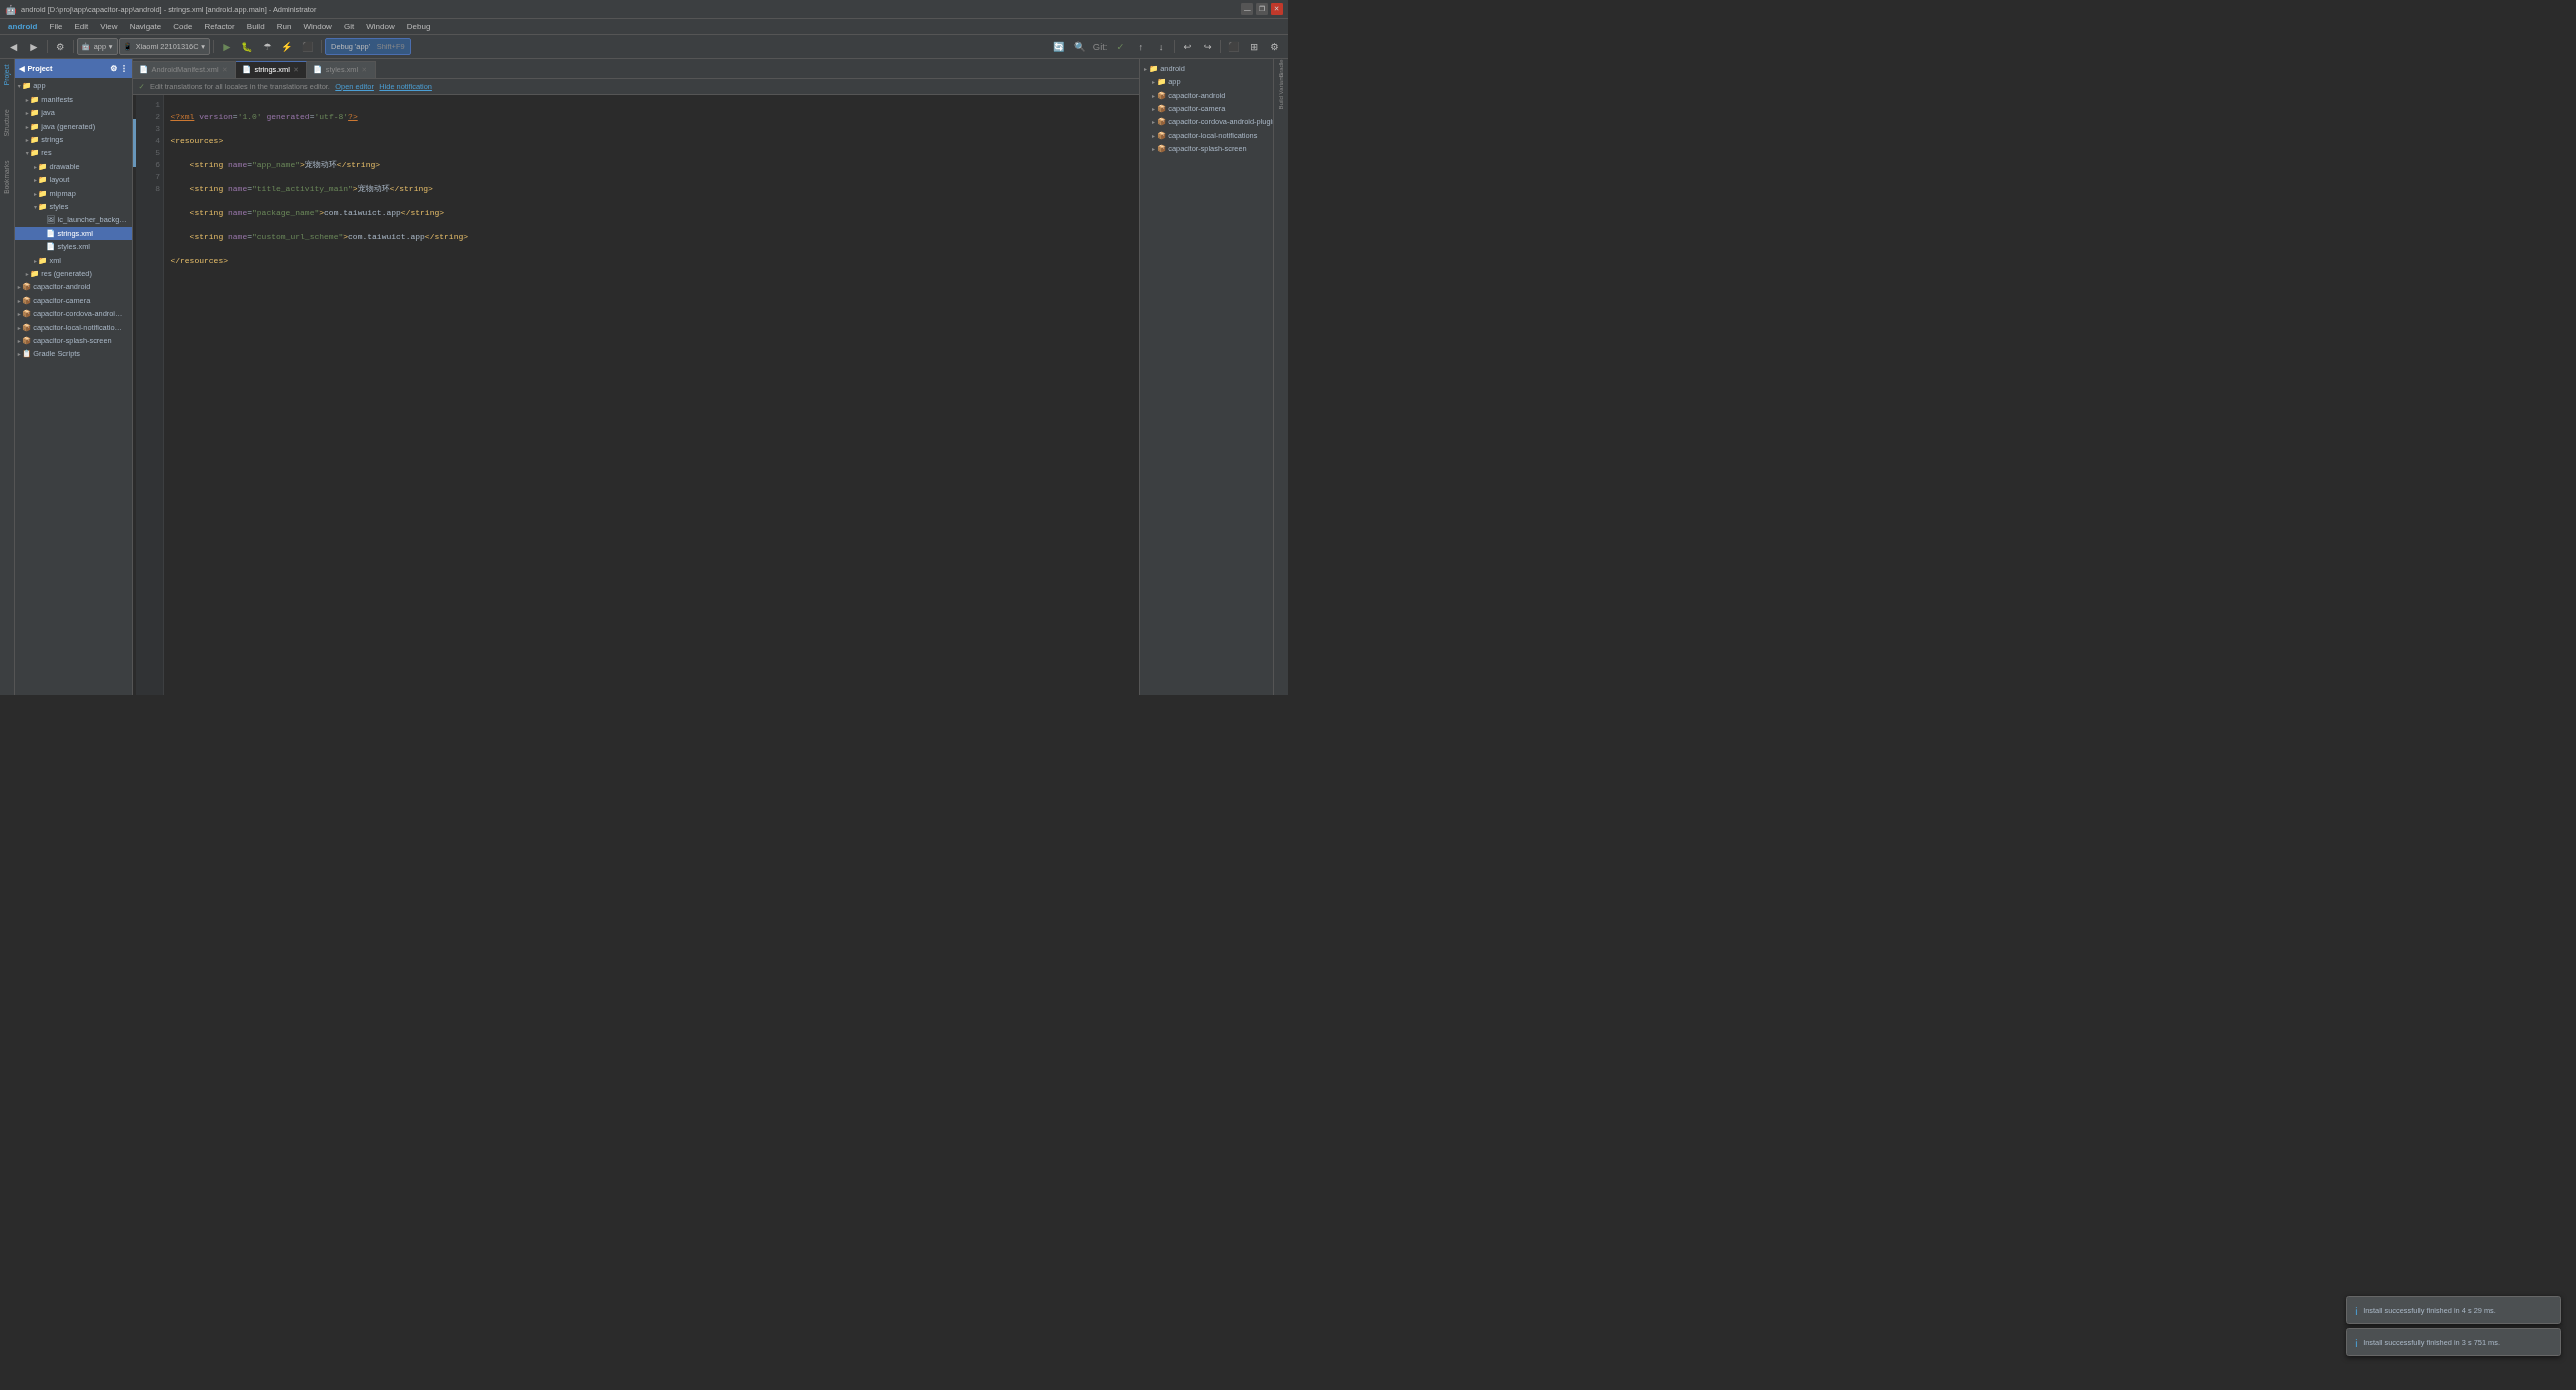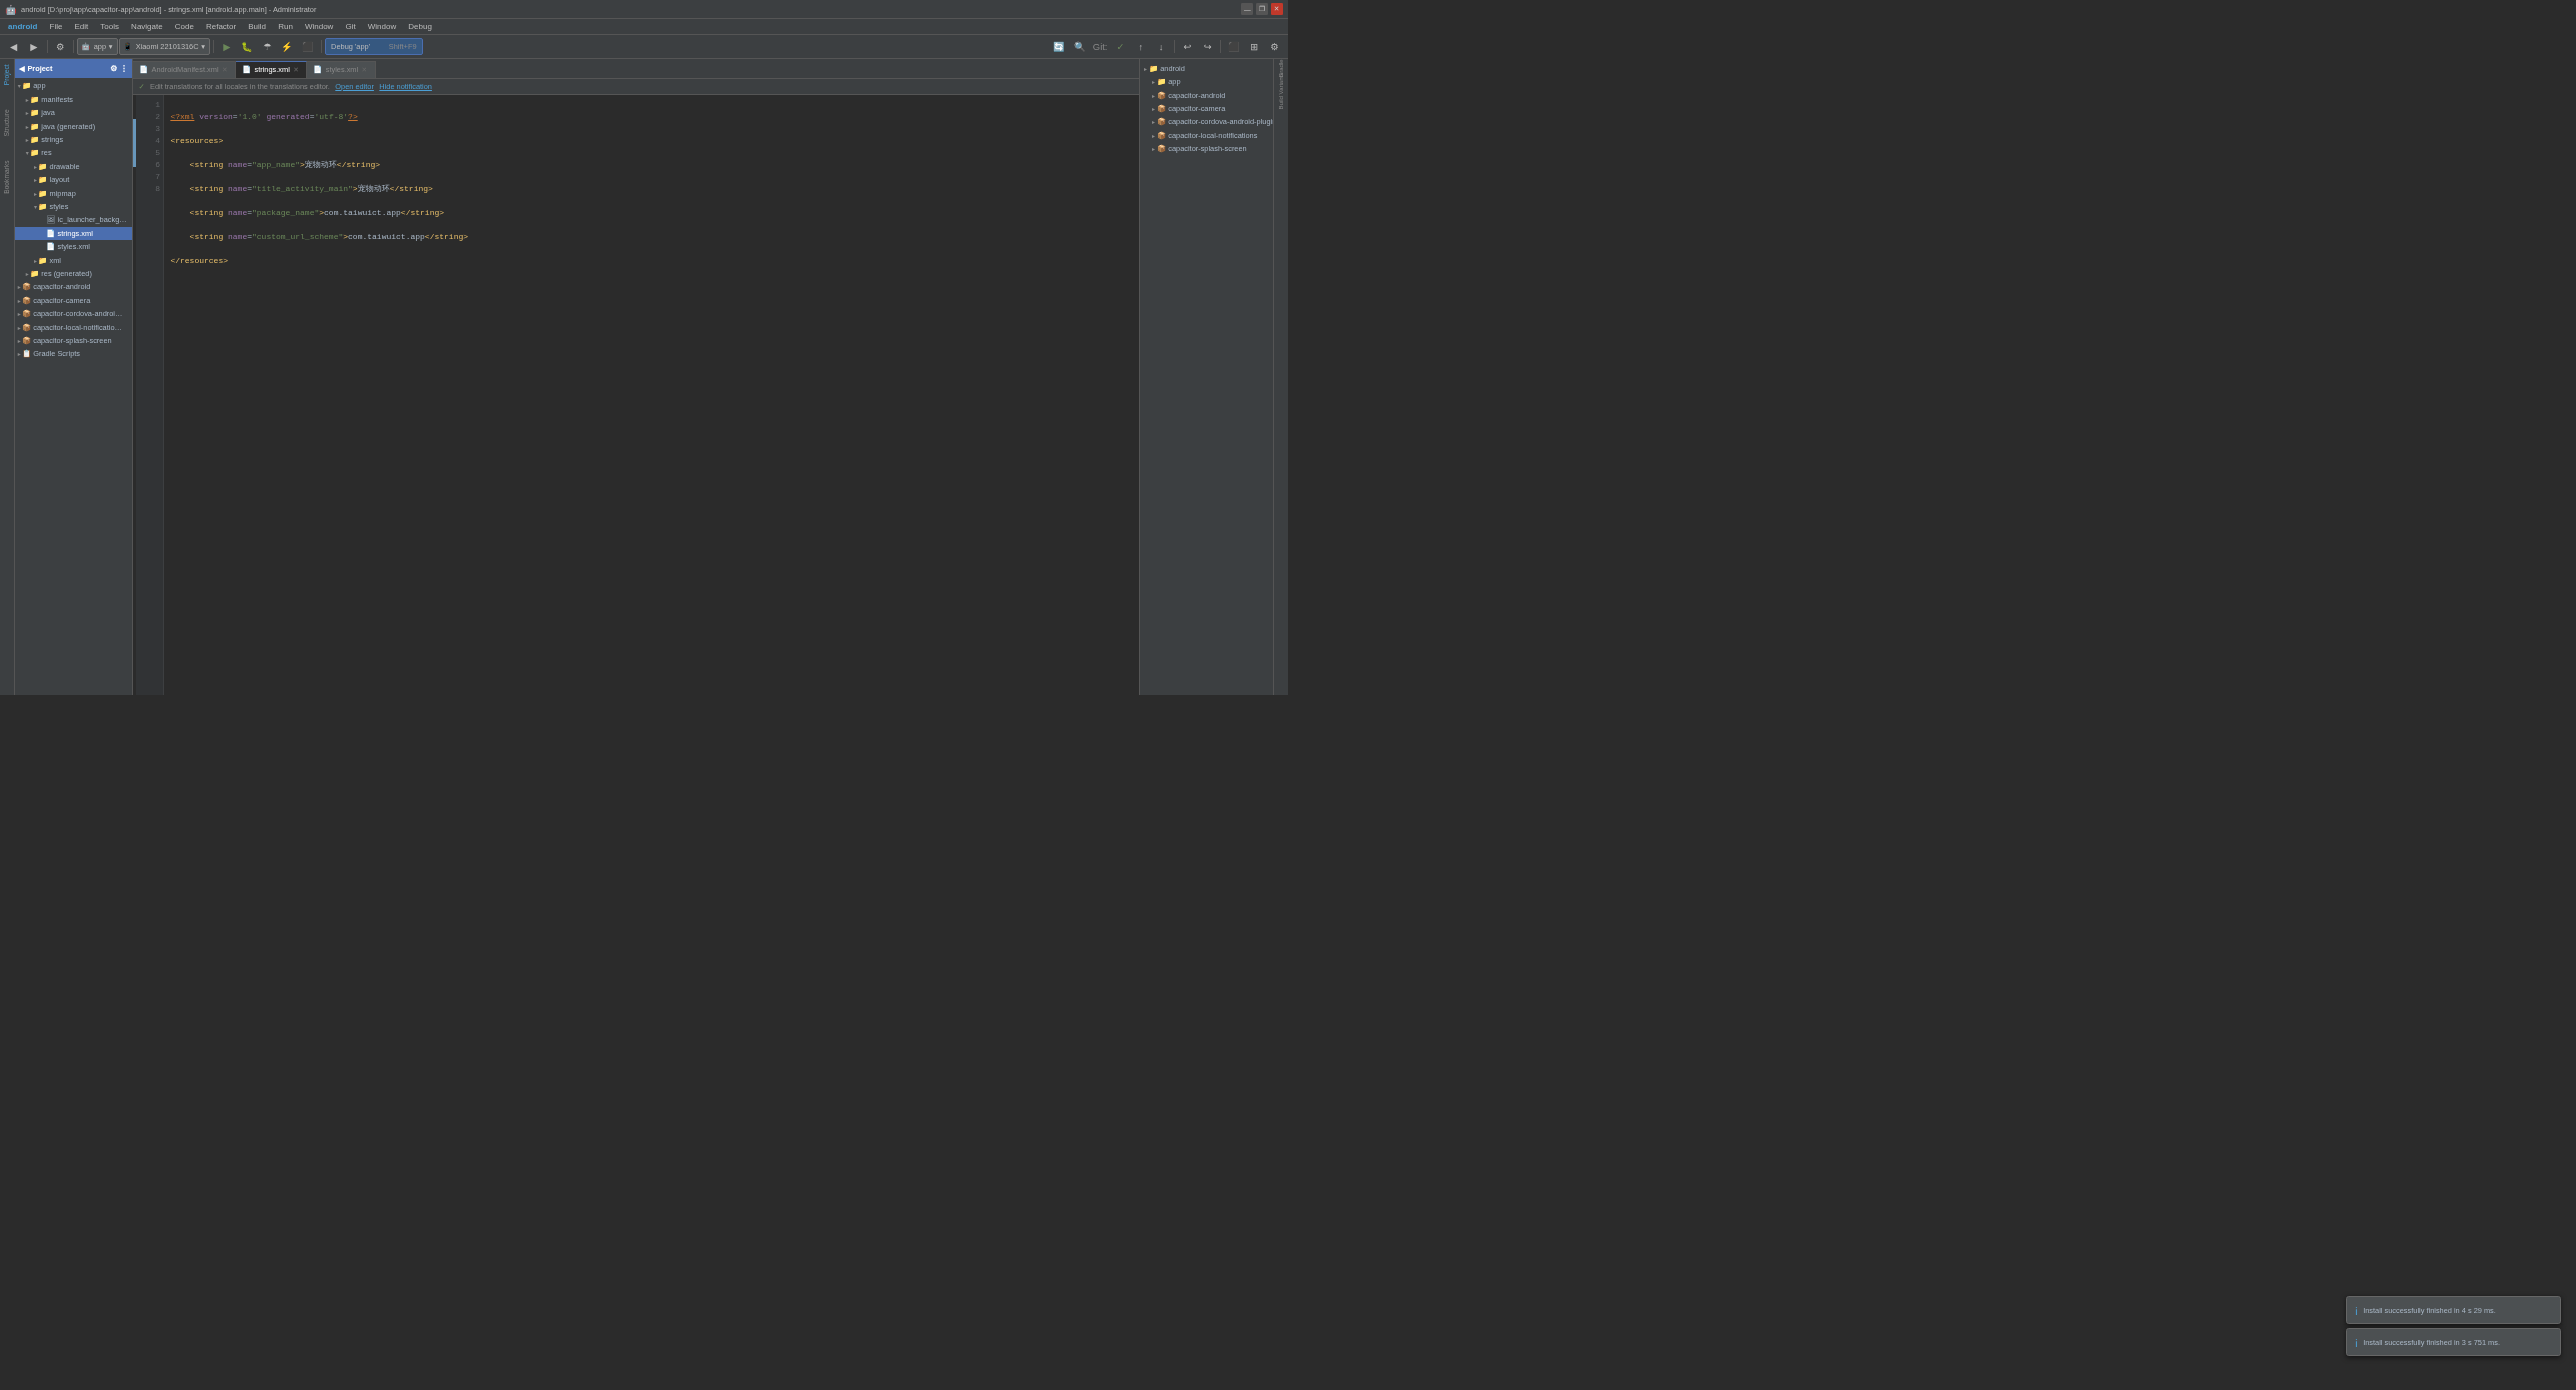--- a/index.html
+++ b/index.html
@@ -403,21 +403,21 @@
     <div class="win-btn">—</div>
     <div class="win-btn">❐</div>
     <div class="win-btn" style="background:#c0392b;">✕</div>
   </div>
 </div>
 
 <div id="menu-bar">
   <div class="menu-item" style="font-weight:bold;color:#4b9fd5;">android</div>
   <div class="menu-item">File</div>
   <div class="menu-item">Edit</div>
-  <div class="menu-item">Tools</div>
+  <div class="menu-item">View</div>
   <div class="menu-item">Navigate</div>
   <div class="menu-item">Code</div>
   <div class="menu-item">Refactor</div>
   <div class="menu-item">Build</div>
   <div class="menu-item">Run</div>
   <div class="menu-item">Window</div>
   <div class="menu-item">Git</div>
   <div class="menu-item">Window</div>
   <div class="menu-item">Debug</div>
 </div>
@@ -440,21 +440,21 @@
   </div>
   <div class="toolbar-separator"></div>
   <button class="toolbar-btn" style="color:#6a8759;" title="Run">▶</button>
   <button class="toolbar-btn" style="color:#6a8759;" title="Debug">🐛</button>
   <button class="toolbar-btn" title="Coverage">☂</button>
   <button class="toolbar-btn" title="Profile">⚡</button>
   <button class="toolbar-btn" style="color:#c75450;" title="Stop">⬛</button>
   <div class="toolbar-separator"></div>
   <div class="debug-label">
     <span>Debug 'app'</span>
-    <span style="color:#888;margin-left:16px;">Shift+F9</span>
+    <span style="color:#888;margin-left:4px;">Shift+F9</span>
   </div>
   <div style="flex:1;"></div>
 
   <button class="toolbar-btn">🔄</button>
   <button class="toolbar-btn">🔍</button>
   <button class="toolbar-btn" style="color:#888;">Git:</button>
   <button class="toolbar-btn" style="color:#6a8759;">✓</button>
   <button class="toolbar-btn">↑</button>
   <button class="toolbar-btn">↓</button>
   <div class="toolbar-separator"></div>

